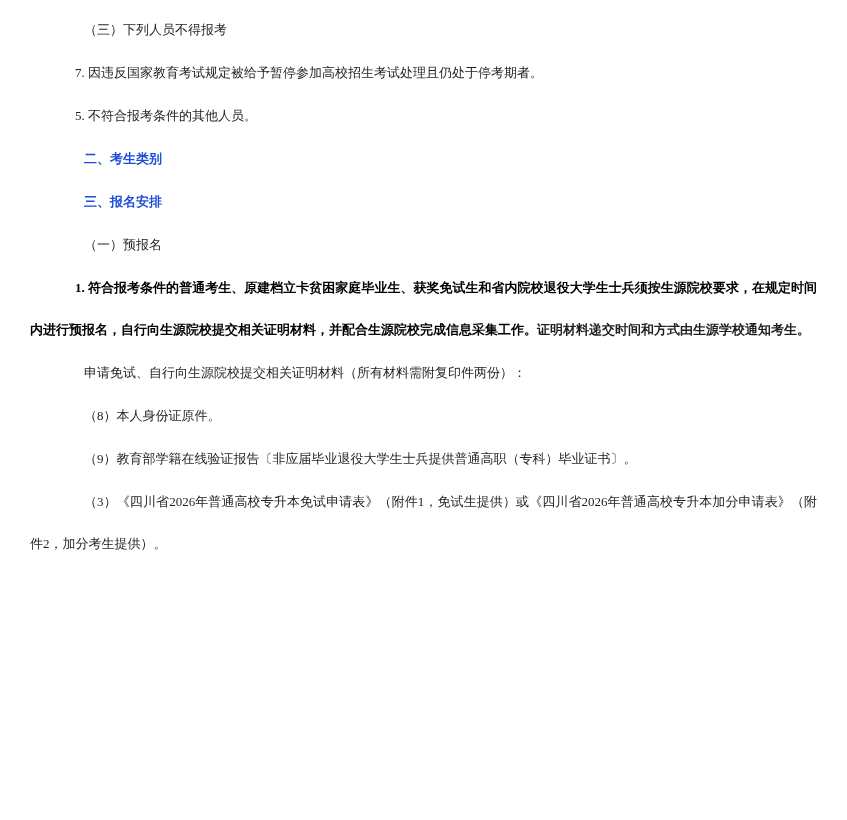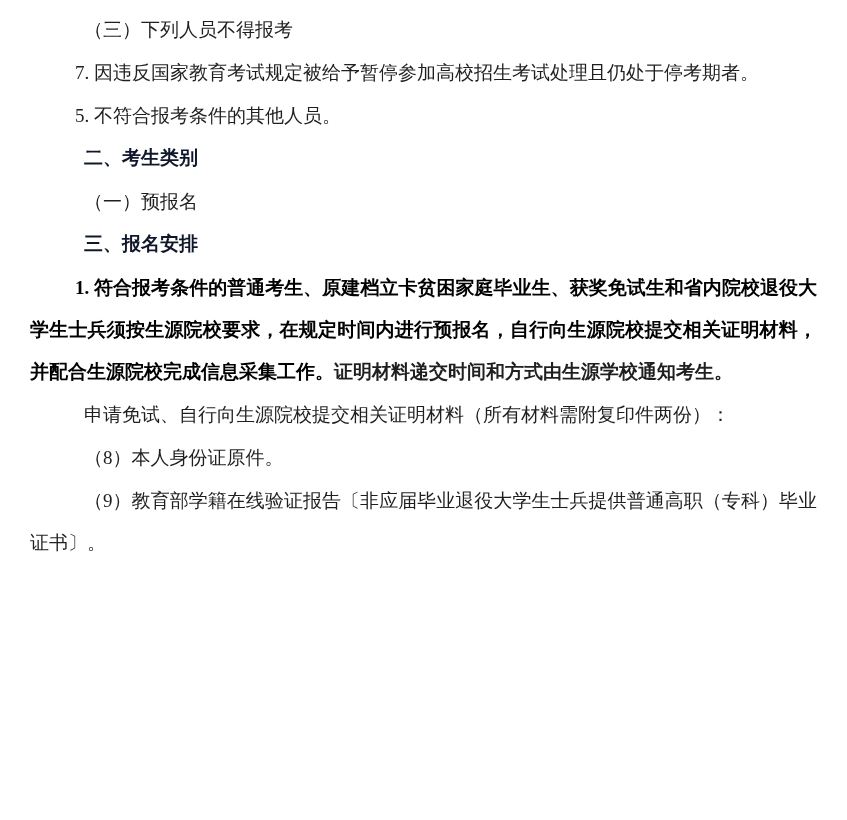--- a/index.html
+++ b/index.html
@@ -7,37 +7,36 @@
     padding: 0;
     background: #ffffff;
   }
   .page {
     width: 847px;
     height: 820px;
     box-sizing: border-box;
     background: #ffffff;
     padding: 9px 30px 0 30px;
     font-family: "Liberation Serif", "DejaVu Serif", serif;
-    font-size: 19px;
+    font-size: 13px;
     line-height: 42px;
     color: #1f1f1f;
     overflow: hidden;
   }
   .para {
     margin: 0 0 1px 0;
     text-align: justify;
   }
   
   .indent-cn { text-indent: 54px; }
   
   .indent-num { text-indent: 45px; }
   .heading {
     font-weight: bold;
-    color: #0f172a;
-    font-family: Liberation Mono, monospace;
+    color: #1d4ed8;
   }
   .bold-run {
     font-weight: bold;
     color: #000000;
   }
   .normal-run {
     font-weight: bold;
   }
 </style>
 </head>
@@ -48,28 +47,29 @@
   <p class="para indent-cn">（三）下列人员不得报考</p>
 
 
   <p class="para indent-num">7. 因违反国家教育考试规定被给予暂停参加高校招生考试处理且仍处于停考期者。</p>
 
   <p class="para indent-num">5. 不符合报考条件的其他人员。</p>
 
   <p class="para indent-cn heading">二、考生类别</p>
 
 
+  <p class="para indent-cn heading">三、报名安排</p>
+
   <p class="para indent-cn">（一）预报名</p>
-
-  <p class="para indent-cn heading">三、报名安排</p>
 
   <p class="para indent-num">
     <span class="bold-run">1. 符合报考条件的普通考生、原建档立卡贫困家庭毕业生、获奖免试生和省内院校退役大学生士兵须按生源院校要求，在规定时间内进行预报名，自行向生源院校提交相关证明材料，并配合生源院校完成信息采集工作。</span><span class="normal-run">证明材料递交时间和方式由生源学校通知考生。</span>
   </p>
 
   <p class="para indent-cn">申请免试、自行向生源院校提交相关证明材料（所有材料需附复印件两份）：</p>
 
   <p class="para indent-cn">（8）本人身份证原件。</p>
 
   <p class="para indent-cn">（9）教育部学籍在线验证报告〔非应届毕业退役大学生士兵提供普通高职（专科）毕业证书〕。</p>
 
+  <p class="para indent-cn">（3）《四川省2026年普通高校专升本免试申请表》（附件1，免试生提供）或《四川省2026年普通高校专升本加分申请表》（附件2，加分考生提供）。</p>
 
 </div>
 
 </body></html>

